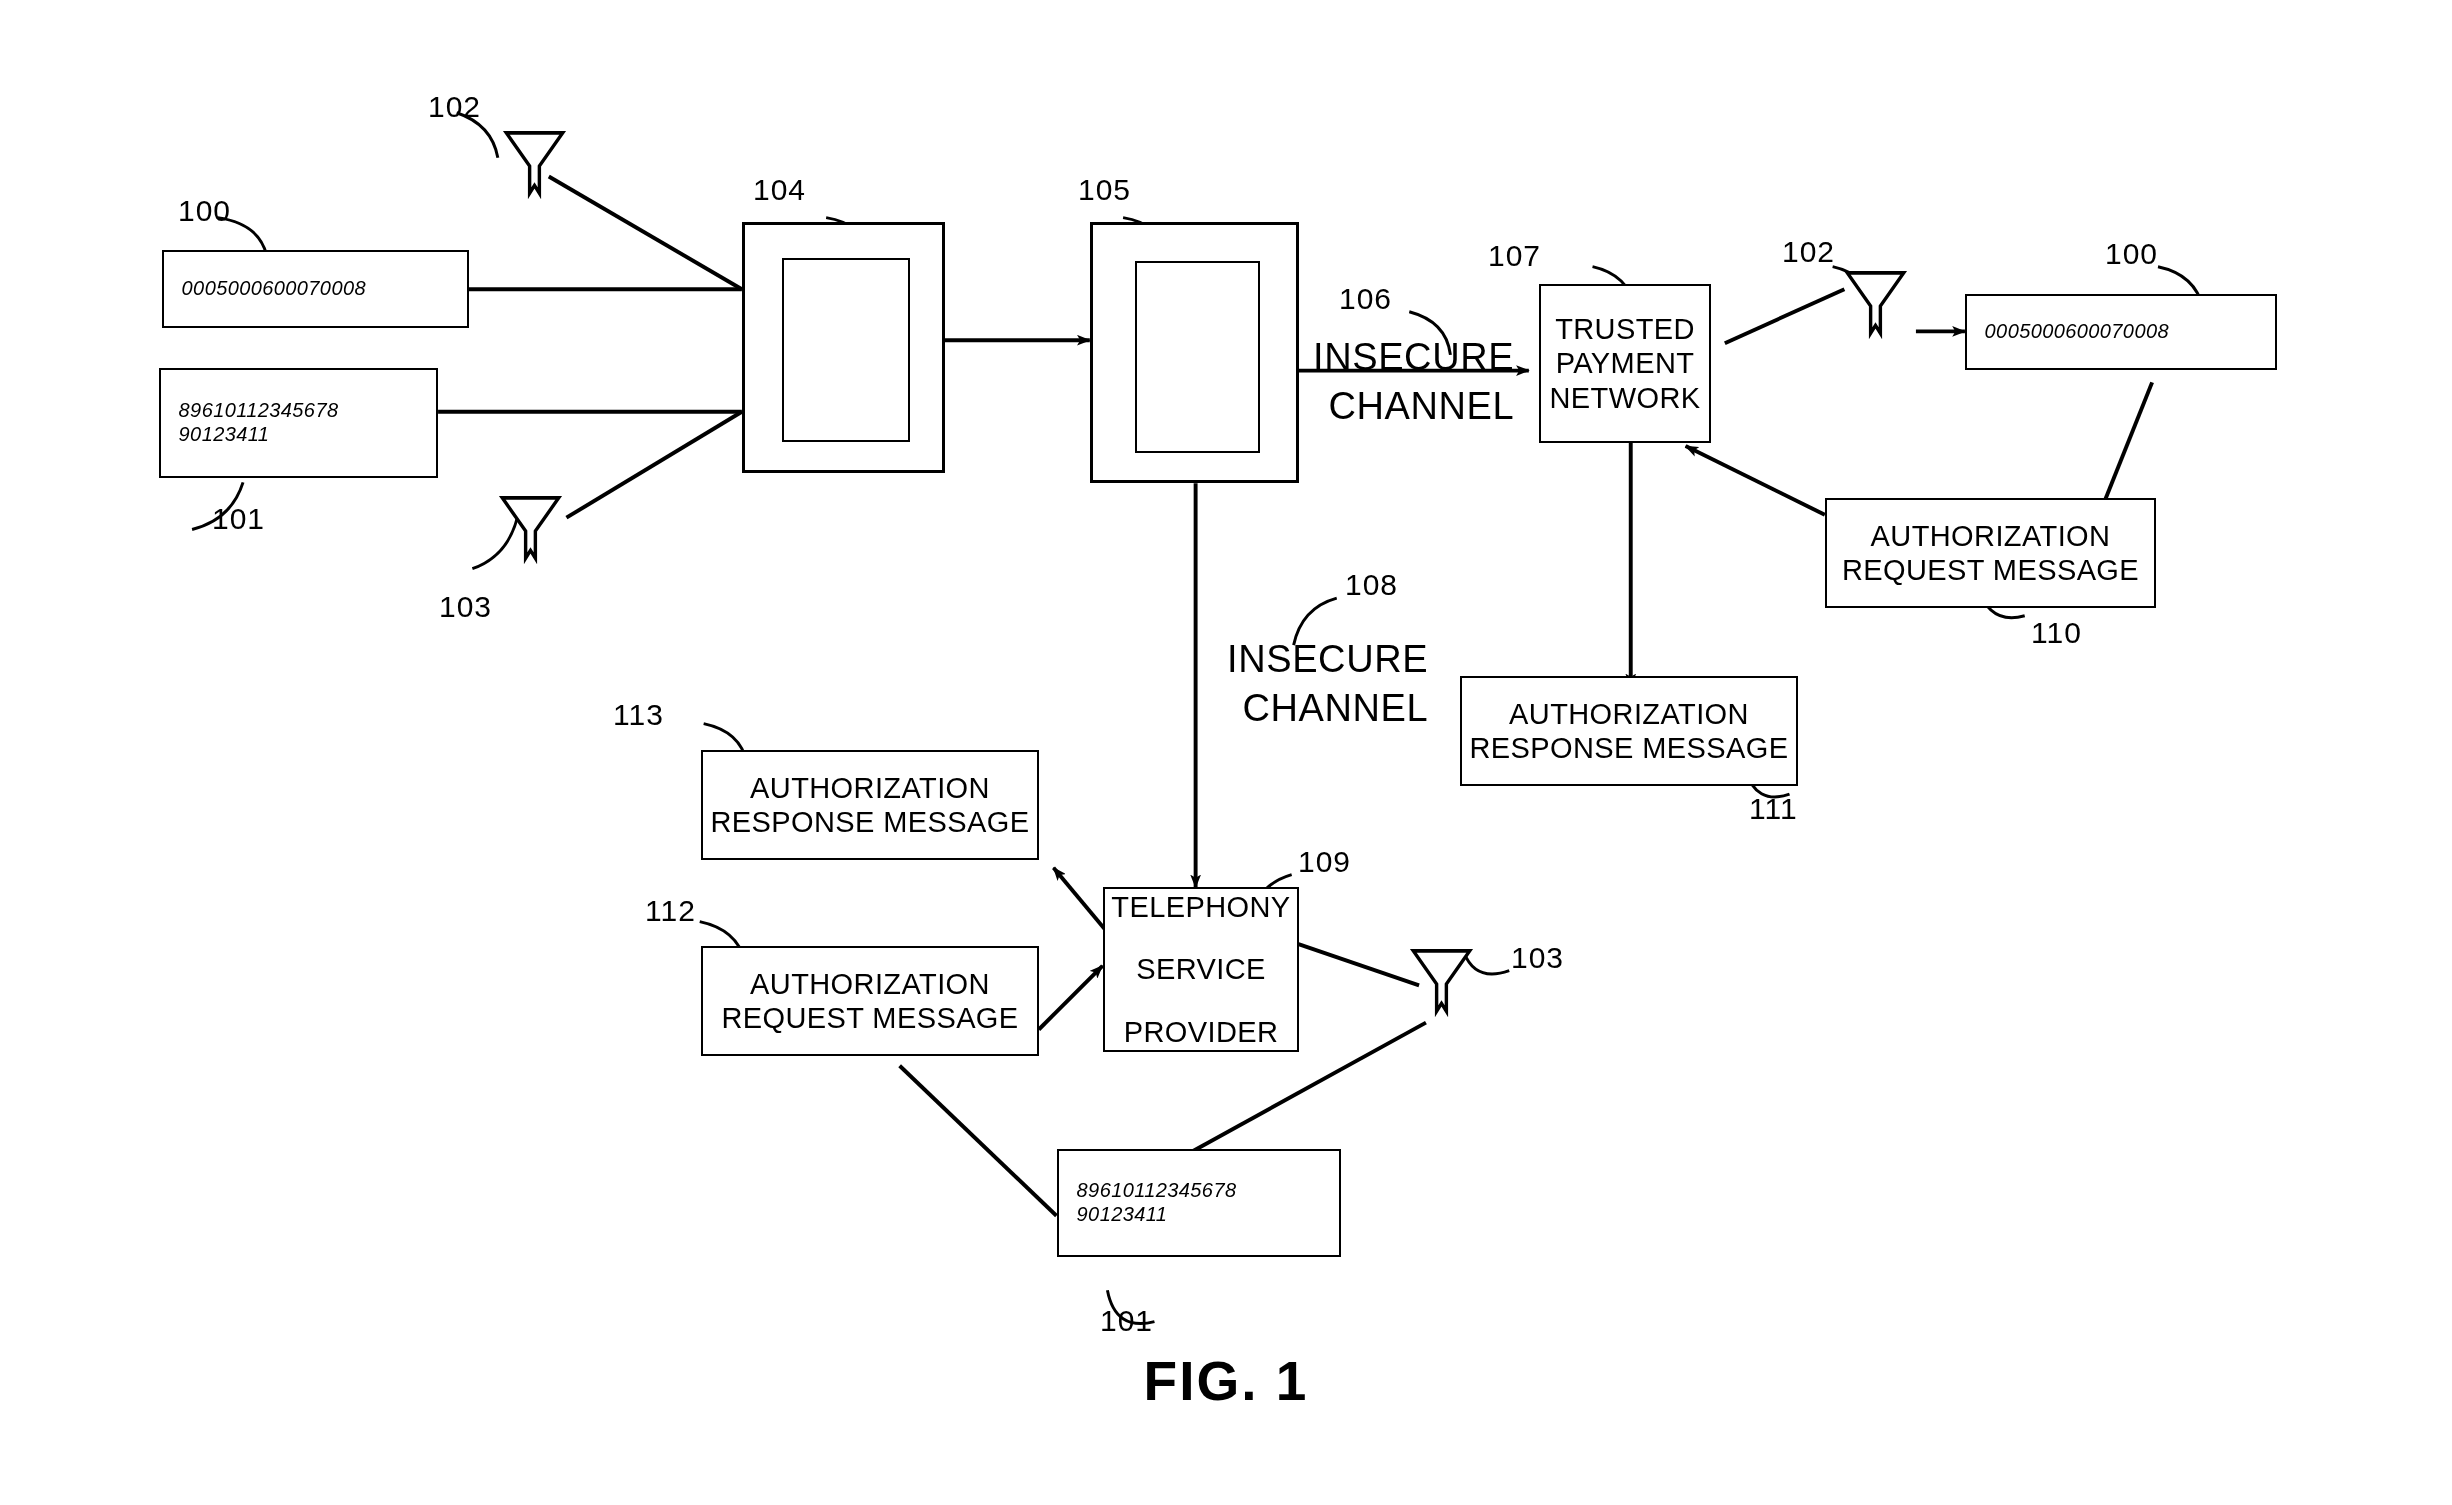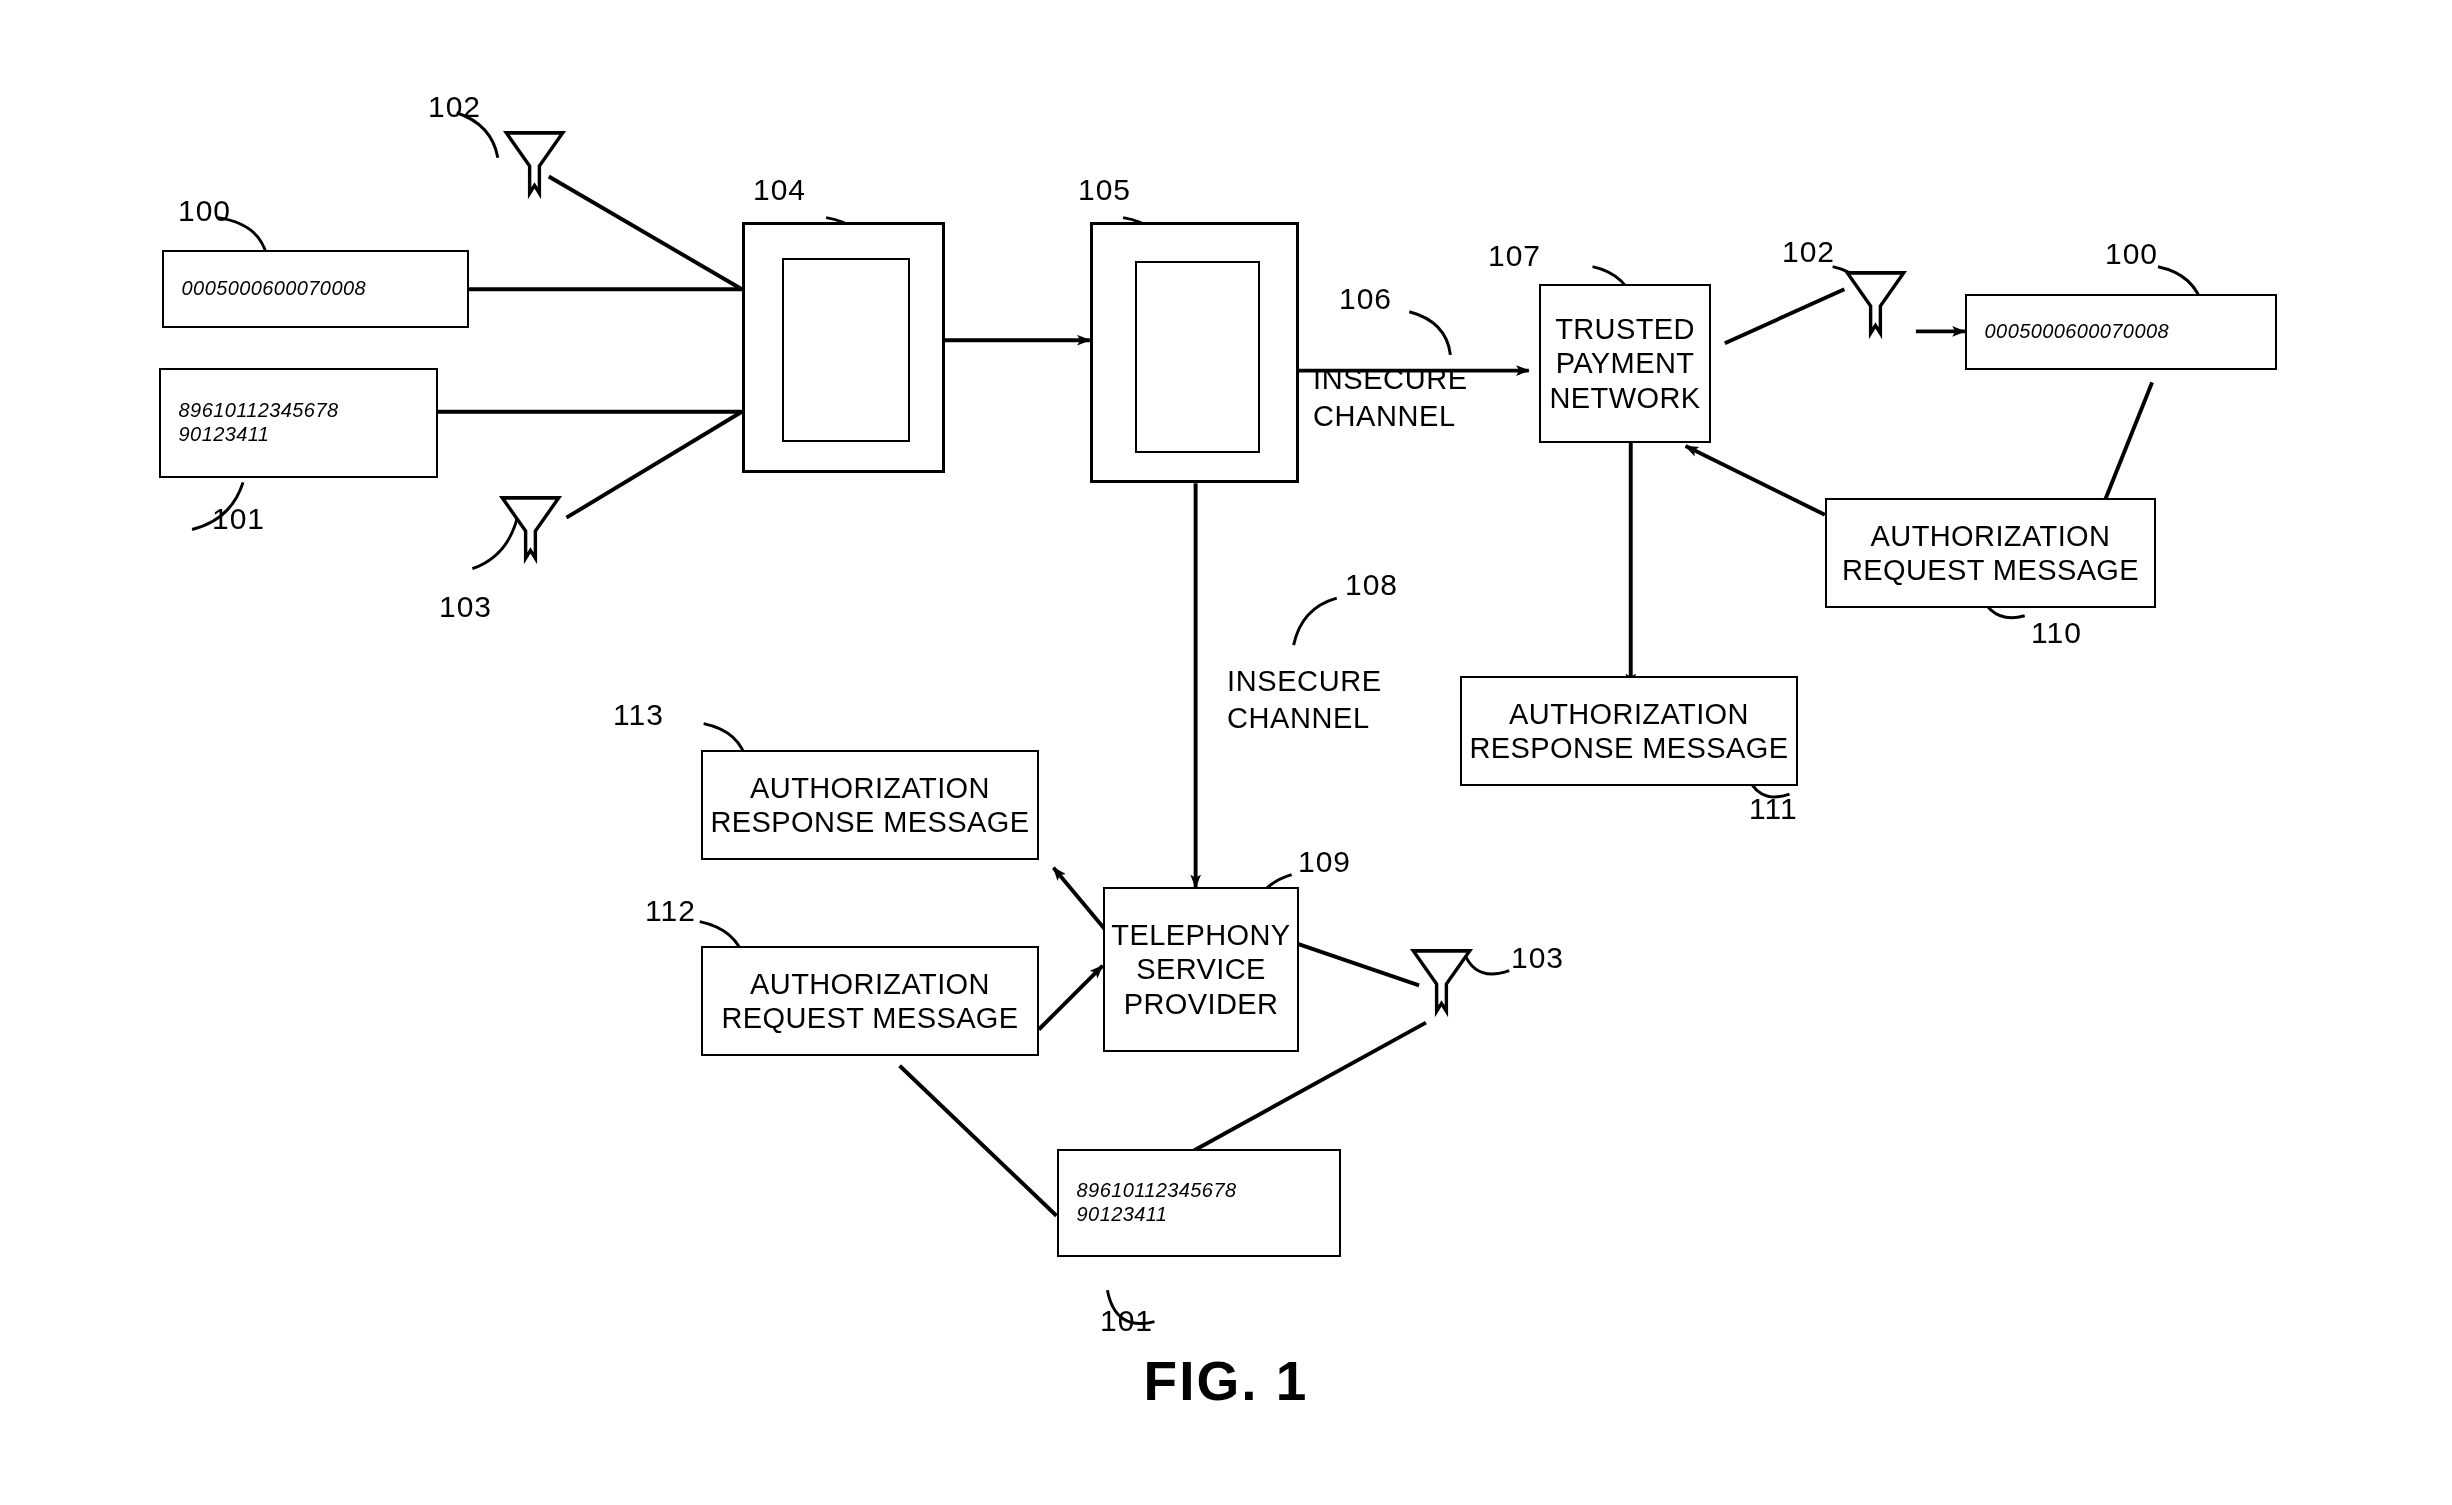--- a/index.html
+++ b/index.html
@@ -54,26 +54,25 @@
   .ref{
     position:absolute;
     font-size:30px;
     letter-spacing:1px;
     white-space:nowrap;
   }
 
   
   .chan-label{
     position:absolute;
-    font-size:29px;
+    font-size:38px;
     letter-spacing:0.6px;
     line-height:1.28;
     white-space:nowrap;
-    text-align:left;
-    margin-top:28px;
+    text-align:right;
   }
 
   
   .antenna{position:absolute;}
 
   
   #figcaption{
     position:absolute;
     left:0; right:0;
     top:1349px;
@@ -213,21 +212,21 @@
   <div class="box msg-box" style="left:1825px;top:498px;width:331px;height:110px;">
     <span class="ln">AUTHORIZATION</span>
     <span class="ln">REQUEST MESSAGE</span>
   </div>
 
   <div class="box msg-box" style="left:1460px;top:676px;width:338px;height:110px;">
     <span class="ln">AUTHORIZATION</span>
     <span class="ln">RESPONSE MESSAGE</span>
   </div>
 
-  <div class="box node-box" style="left:1103px;top:887px;width:196px;height:165px;">
+  <div class="box node-box" style="left:1103px;top:887px;width:196px;height:165px;gap:28px;">
     <span class="ln">TELEPHONY</span>
     <span class="ln">SERVICE</span>
     <span class="ln">PROVIDER</span>
   </div>
 
   <div class="box msg-box" style="left:701px;top:750px;width:338px;height:110px;">
     <span class="ln">AUTHORIZATION</span>
     <span class="ln">RESPONSE MESSAGE</span>
   </div>
 

